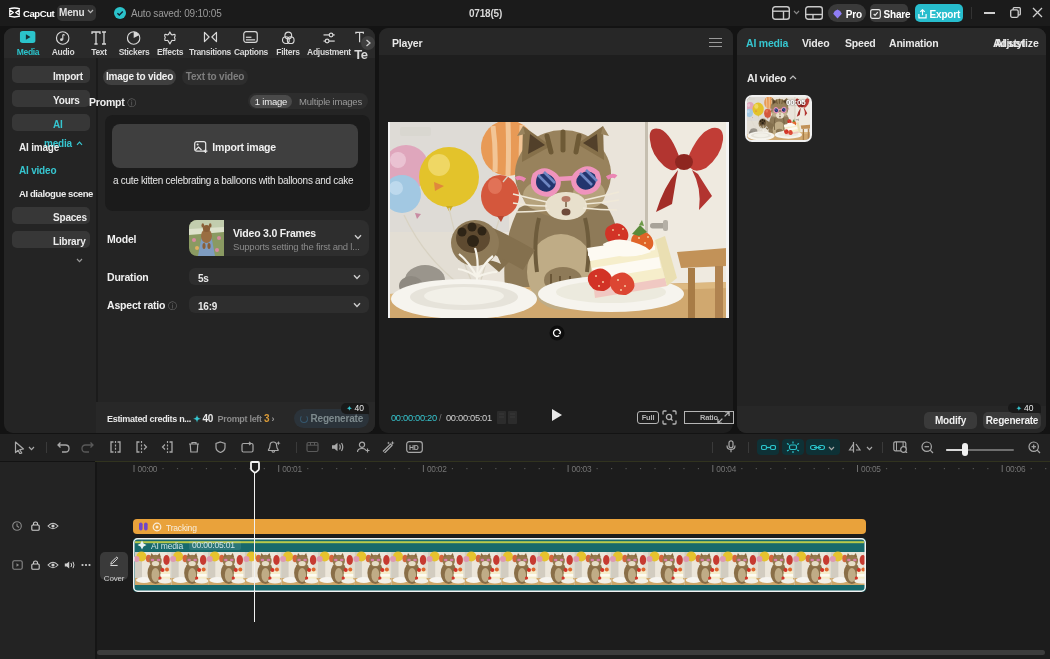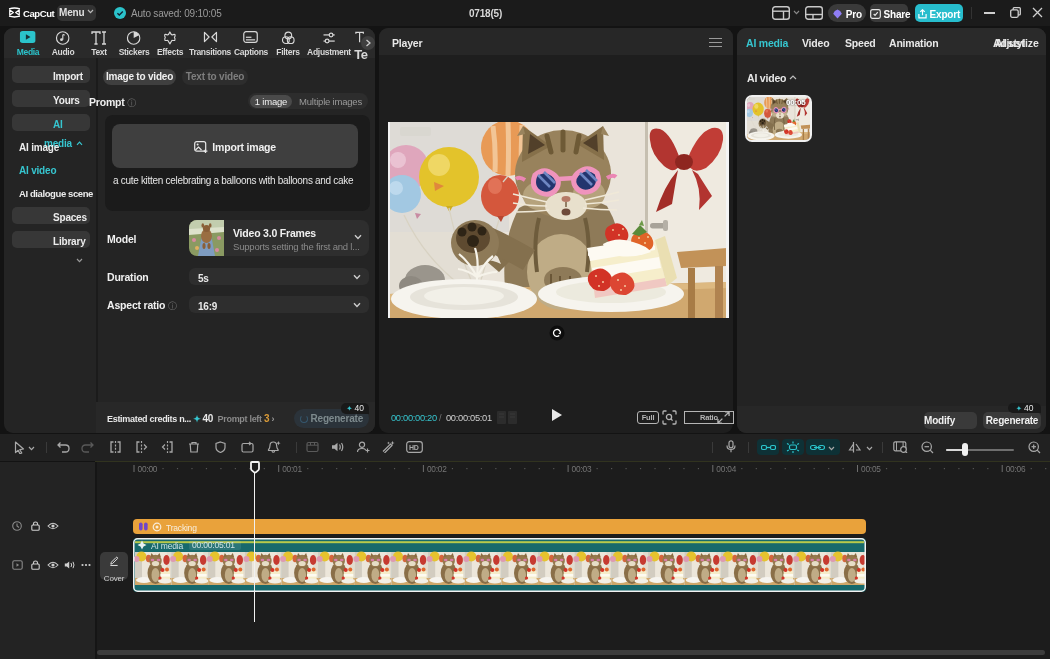--- a/index.html
+++ b/index.html
@@ -557,21 +557,21 @@
         <circle cx="229" cy="158" r="1" fill="#f4c8a0"></circle>
         <circle cx="236" cy="164" r="1" fill="#f4c8a0"></circle>
         <circle cx="232" cy="168" r="1" fill="#f4c8a0"></circle>
       </g>
       <rect x="11" y="5" width="31" height="9" rx="2" fill="#d6d4cc" opacity="0.6"></rect>
     </svg>
   </div>
 <div class="abs" style="left:786px;top:98px;font-size:8px;color:#fff;font-weight:bold;text-shadow:0 0 2px rgba(0,0,0,0.8);">00:05</div>
 
 <div class="abs" style="left:737px;top:406px;width:309px;height:27px;background:#272727;border-radius:0 0 9px 9px;"></div>
-<div class="abs" style="left:924px;top:412px;width:53px;height:17px;background:#3a3a3a;border-radius:5px;text-align:left;line-height:17px;font-size:10px;font-weight:bold;color:#f0f0f0;">Modify</div>
+<div class="abs" style="left:924px;top:412px;width:53px;height:17px;background:#3a3a3a;border-radius:5px;text-align:center;line-height:17px;font-size:10px;font-weight:bold;color:#f0f0f0;">Modify</div>
 <div class="abs" style="left:983px;top:412px;width:58px;height:17px;background:#3a3a3a;border-radius:5px;text-align:center;line-height:17px;font-size:10px;font-weight:bold;color:#f0f0f0;">Regenerate</div>
 <div class="abs" style="left:1008px;top:403px;width:33px;height:10px;background:#191919;border-radius:5px 5px 0 5px;text-align:center;line-height:10px;font-size:8.5px;color:#e8e8e8;white-space:nowrap;"><span class="cy" style="font-size:7.5px;">✦</span> 40</div>
 
 <div class="abs" style="left:0;top:434px;width:1050px;height:27px;background:#212121;"></div>
 <div id="toolbar" class="abs" style="left:0;top:0;width:1050px;height:659px;">
     <div style="position:absolute;left:14px;top:441px;">
       <svg width="11" height="13" viewBox="0 0 11 13">
         <path d="M1.5 1 L9.5 8 L5.8 8.6 L7.8 12 L5.9 12.8 L4.2 9.3 L1.5 11.5 Z" fill="none" stroke="#a8a8a8" stroke-width="1.2" stroke-linejoin="round"></path>
       </svg>
     </div>

